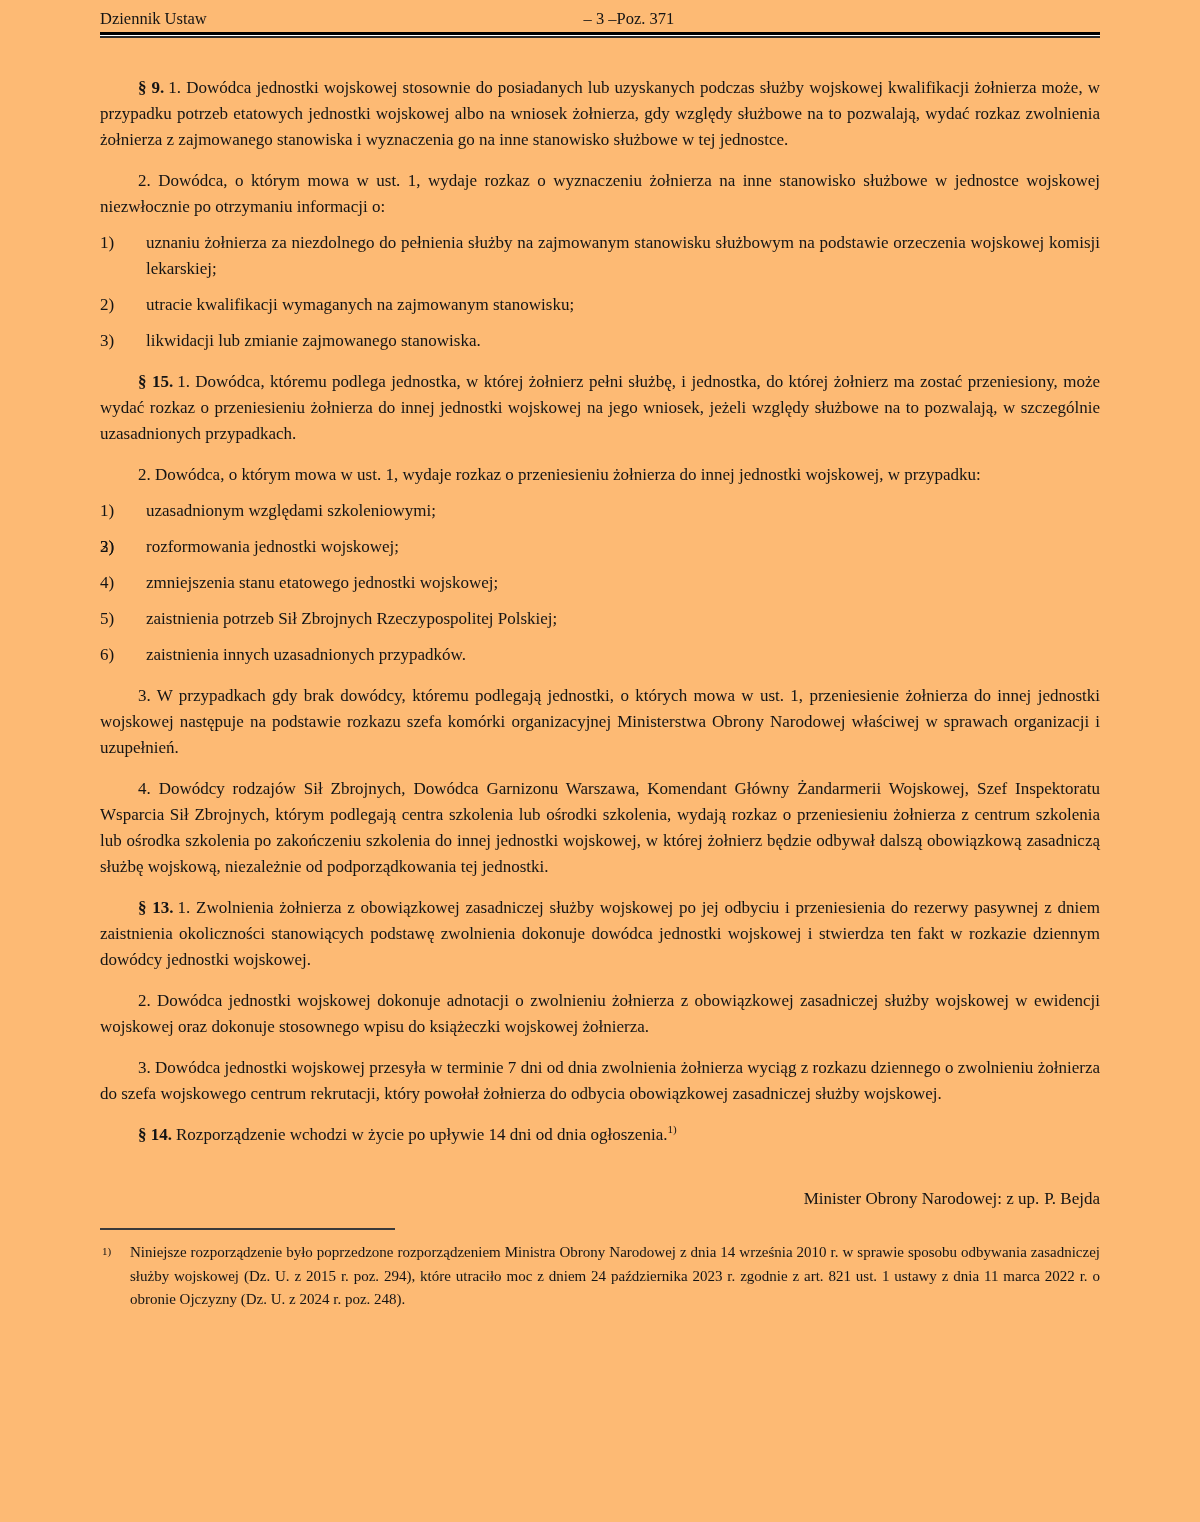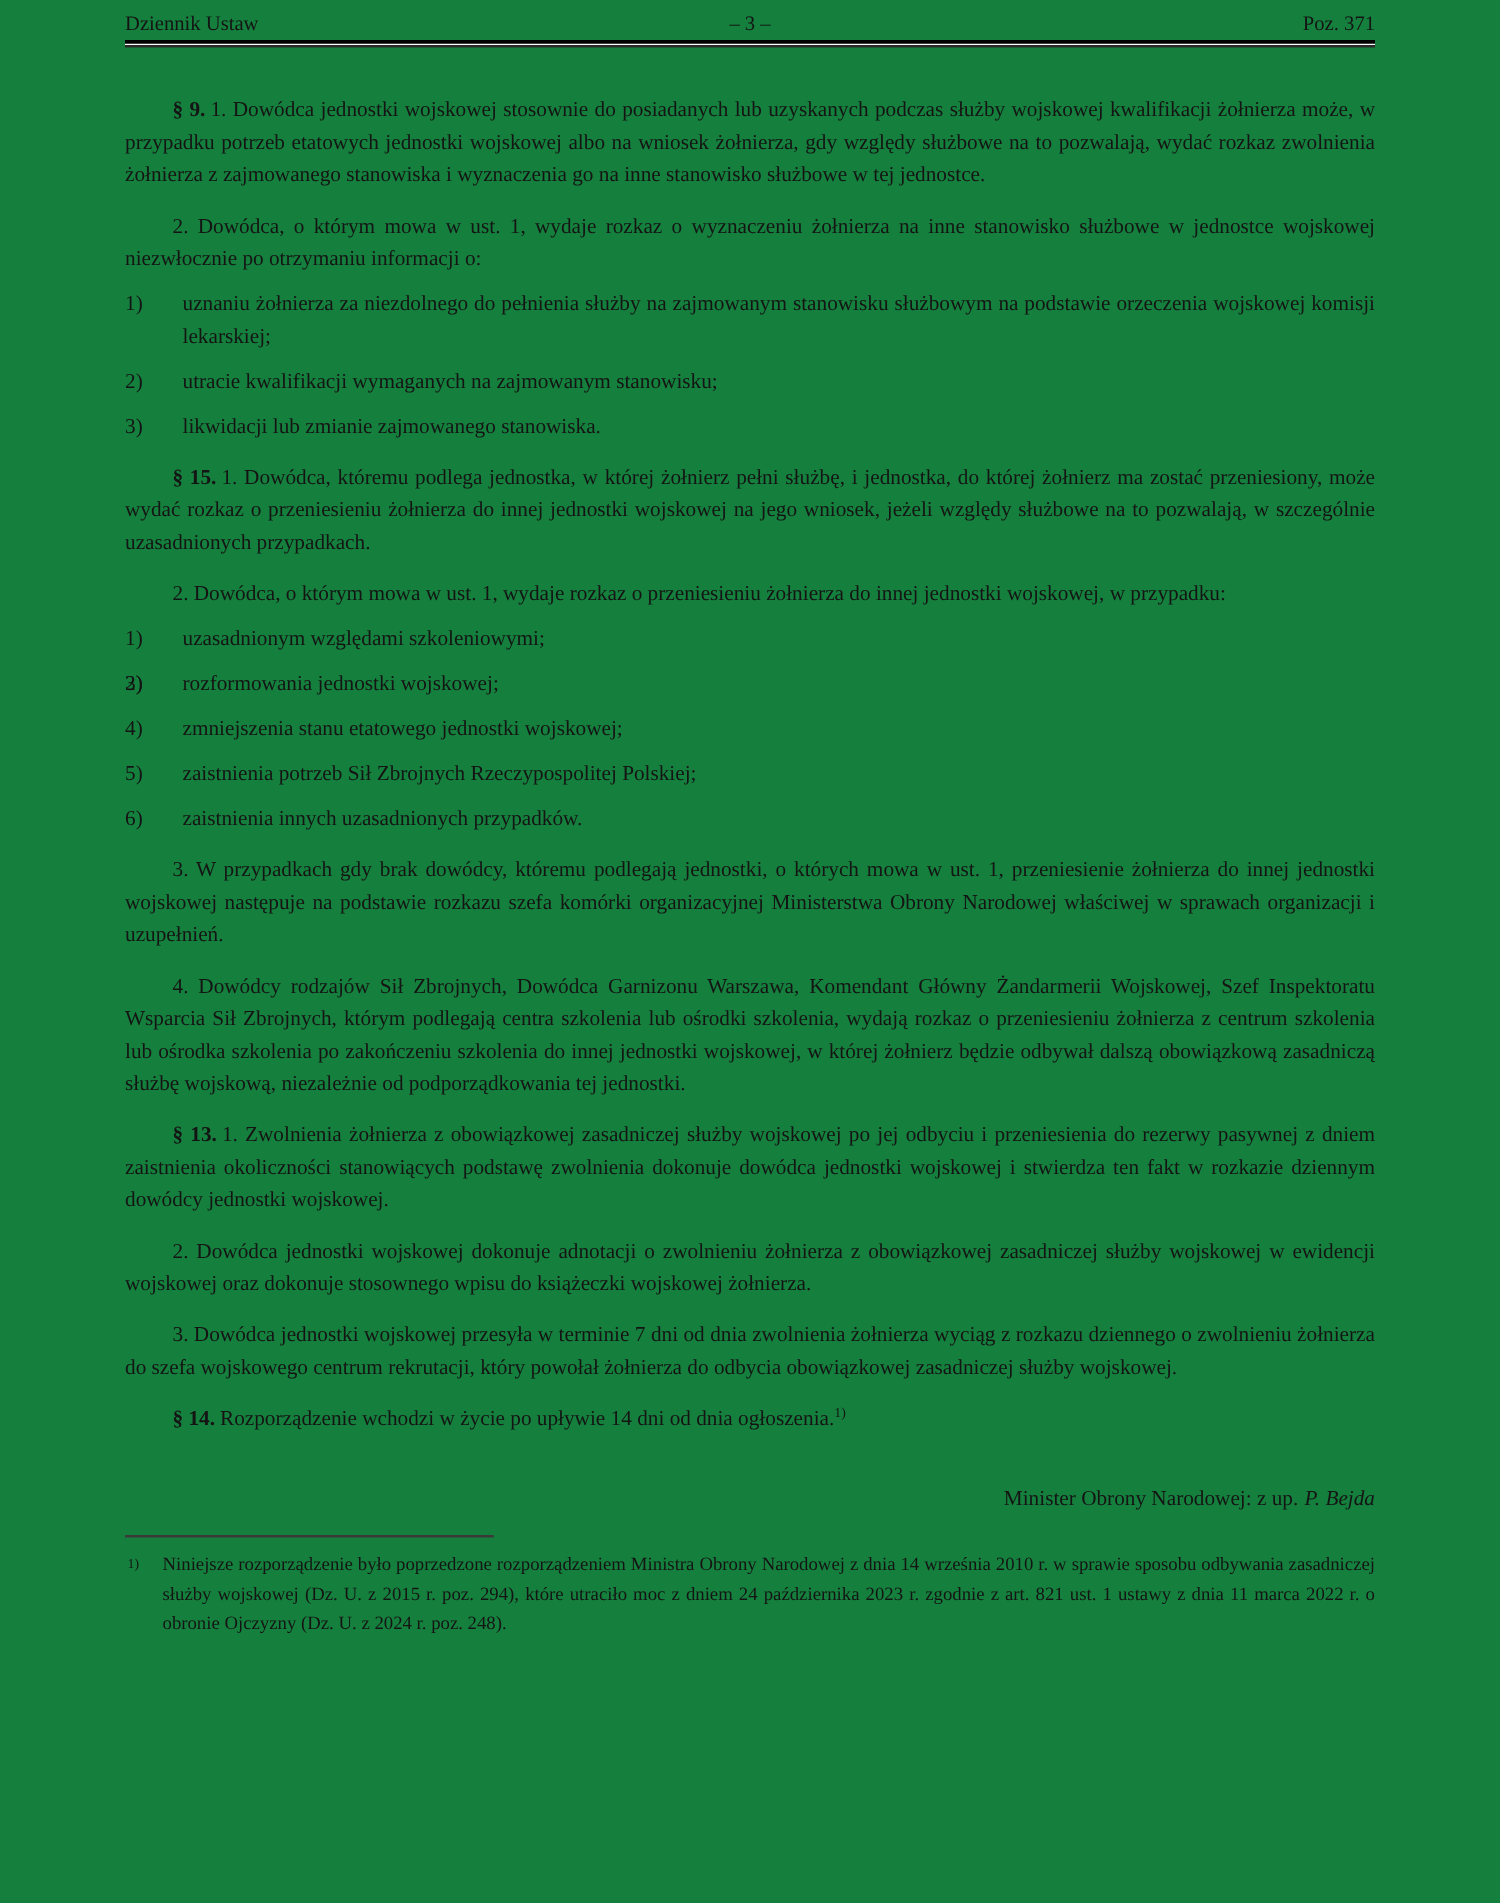--- a/index.html
+++ b/index.html
@@ -1,35 +1,35 @@
 <!DOCTYPE html>
 <html lang="pl"><head>
 <meta charset="utf-8">
 <style>
   html, body { margin: 0; padding: 0; background: #fff; }
   .page {
     position: relative;
     width: 1200px;
     height: 1522px;
-    background: #15803d;
+    background: #fdba74;
     color: #141414;
     font-family: "Liberation Serif", "DejaVu Serif", serif;
     overflow: hidden;
     box-sizing: border-box;
   }
   .header {
     display: grid;
     grid-template-columns: 1fr auto 1fr;
     padding: 8px 100px 0 100px;
     font-size: 16.5px;
     line-height: 22px;
   }
   .h-left   { text-align: left; }
   .h-center { text-align: center; }
-  .h-right  { text-align: right; }
+  .h-right  { }
   .header-rule {
     margin: 2px 100px 0 100px;
     height: 3px;
     background: #000;
     border-bottom: 1px solid #fff;
     box-shadow: 0 2px 0 #2a2a2a;
   }
   .content {
     padding: 24px 100px 0 100px;
     font-size: 17px;
@@ -47,21 +47,21 @@
     margin: 0 0 10px 0;
     text-align: justify;
   }
   .li .num { position: absolute; left: 0; top: 0; }
   sup.fnref { font-size: 11px; line-height: 0; }
   .signature {
     text-align: right;
     margin-top: 38px;
     font-size: 17px;
   }
-  .signature .sig-name { font-style: italic; margin-left: 5px; }
+  .signature .sig-name { margin-left: 5px; }
   .footer { margin-top: 16px; }
   .fn-rule {
     width: 295px;
     height: 2px;
     background: #3a3a3a;
   }
   .footnote {
     position: relative;
     padding-left: 30px;
     margin-top: 11px;

